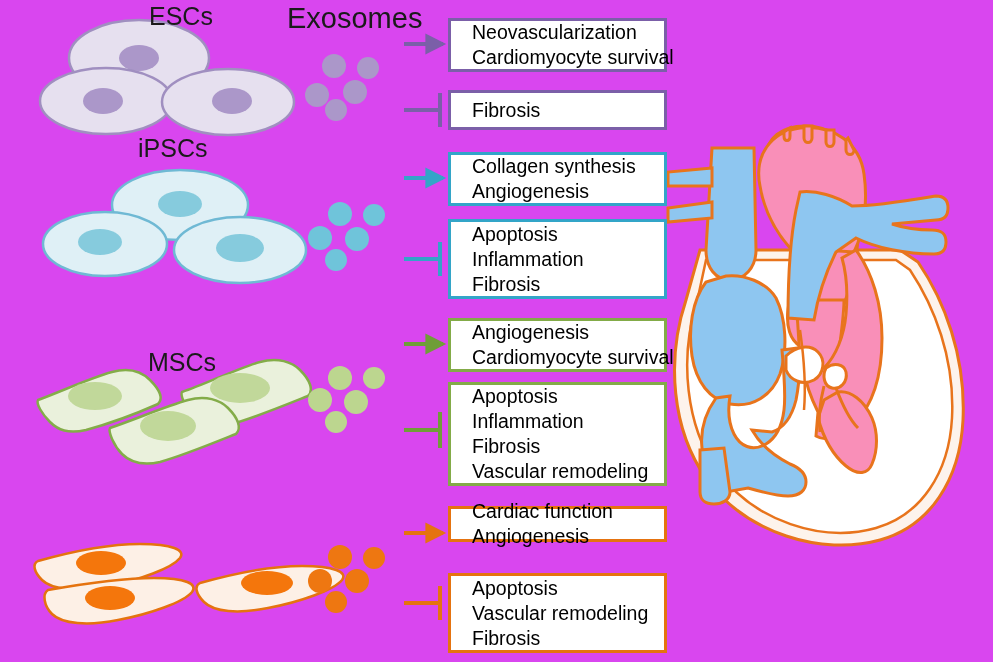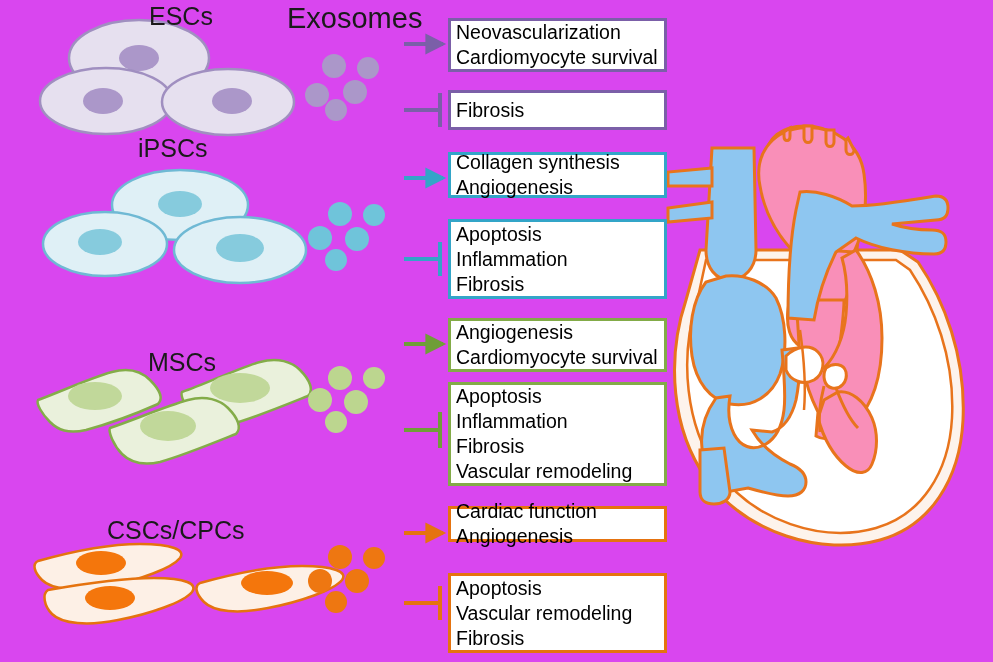--- a/index.html
+++ b/index.html
@@ -40,21 +40,21 @@
   }
   .effect-box {
     position: absolute;
     box-sizing: border-box;
     background: #ffffff;
     border-style: solid;
     border-width: 3px;
     display: flex;
     flex-direction: column;
     justify-content: center;
-    padding-left: 5px;
+    padding-left: 21px;
   }
   .effect-line {
     font-size: 19.5px;
     line-height: 25px;
     color: #000000;
     white-space: nowrap;
     font-family: "Liberation Sans", sans-serif;
   }
 </style>
 </head>
@@ -277,32 +277,31 @@
   </svg>
 
   <div class="cell-label" style="left:149px; top:2px;">ESCs</div>
 
   <div class="exo-label" style="left:287px; top:2px;">Exosomes</div>
 
   <div class="cell-label" style="left:138px; top:134px;">iPSCs</div>
 
   <div class="cell-label" style="left:148px; top:348px;">MSCs</div>
 
-  <div class="cell-label" style="left:107px; top:516px;">CSCs/CPCs</div>
 
   <div class="effect-box" style="left:448px; top:18px; width:219px; height:54px; border-color:#7b5fa8;">
     <div class="effect-line">Neovascularization</div>
     <div class="effect-line">Cardiomyocyte survival</div>
   </div>
 
   <div class="effect-box" style="left:448px; top:90px; width:219px; height:40px; border-color:#7b5fa8;">
     <div class="effect-line">Fibrosis</div>
   </div>
 
-  <div class="effect-box" style="left:448px; top:152px; width:219px; height:46px; border-color:#33a5c8;">
+  <div class="effect-box" style="left:448px; top:152px; width:219px; height:54px; border-color:#33a5c8;">
     <div class="effect-line">Collagen synthesis</div>
     <div class="effect-line">Angiogenesis</div>
   </div>
 
   <div class="effect-box" style="left:448px; top:219px; width:219px; height:80px; border-color:#33a5c8;">
     <div class="effect-line">Apoptosis</div>
     <div class="effect-line">Inflammation</div>
     <div class="effect-line">Fibrosis</div>
   </div>
 

